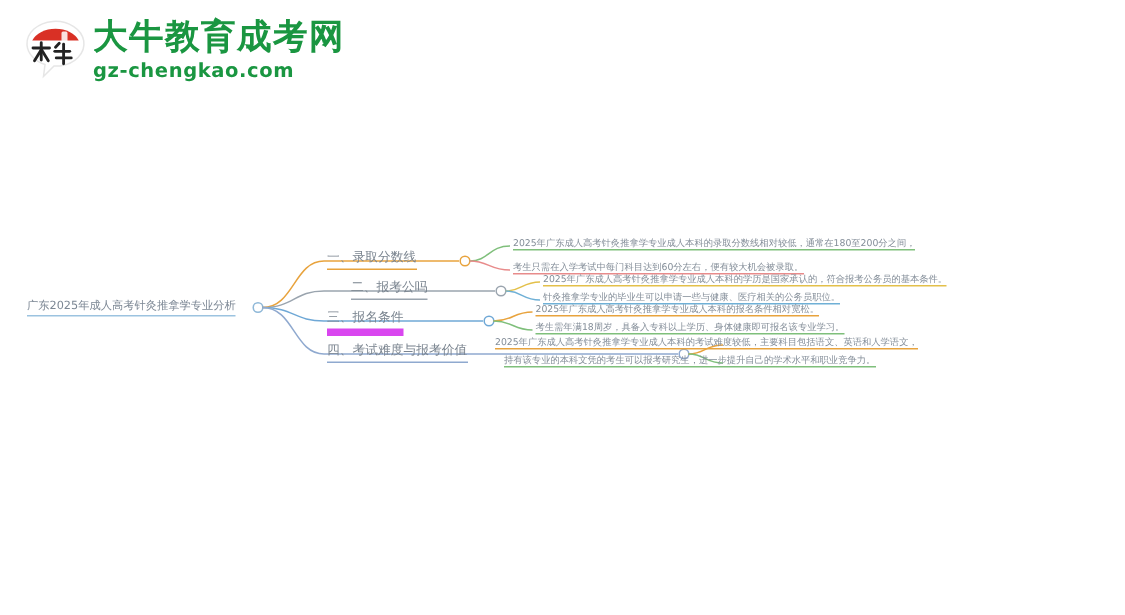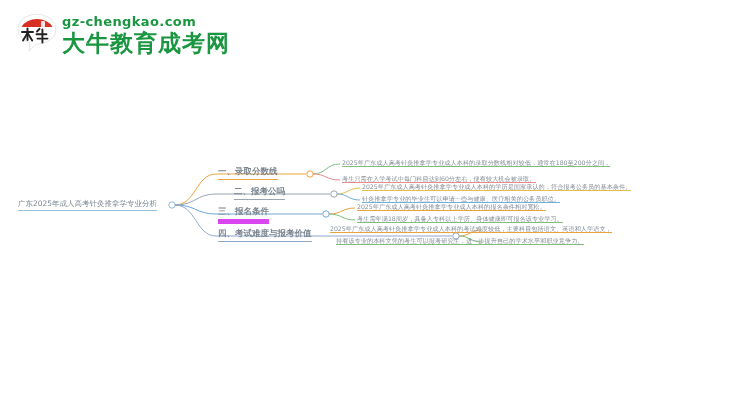--- a/index.html
+++ b/index.html
@@ -32,21 +32,21 @@
   .mm-text{
     position:absolute;white-space:nowrap;
     font-family:"DejaVu Sans","Liberation Sans",sans-serif;
     color:#6f7b86;
   }
   #root-label{
     left:18px;top:199px;font-size:7.5px;color:#7c8794;
     border-bottom:1px solid #9cc3e0;padding-bottom:1px;
   }
   .branch-label{
-    font-size:8.5px;color:#7a848f;padding-bottom:1px;font-weight:bold;
+    font-size:8.5px;color:#7a848f;padding-bottom:1px;
   }
   .leaf-line{
     font-size:6.2px;color:#838d98;line-height:7px;
     padding-bottom:0px;
   }
 </style>
 </head>
 <body>
 
 <div id="logo-bar">
@@ -70,22 +70,22 @@
 
         <path d="M23 21.5 L25.5 18.8"></path>
         <path d="M22.5 24.2 L32.5 24.2"></path>
         <path d="M23.5 28.6 L33.5 28.6"></path>
         <path d="M28.4 19.5 L28.4 32.5"></path>
       </g>
     </svg>
   </div>
 
   <div id="logo-text-wrap">
+    <div id="logo-title">大牛教育成考网</div>
     <div id="logo-sub">gz-chengkao.com</div>
-    <div id="logo-title">大牛教育成考网</div>
   </div>
 </div>
 
 <div id="mindmap">
   <svg id="mm-svg" width="750" height="110" viewBox="0 0 750 110" xmlns="http://www.w3.org/2000/svg">
     <g fill="none" stroke-width="1">
 
       <circle cx="172" cy="55" r="3.2" fill="#ffffff" stroke="#8fb8d8" stroke-width="1"></circle>
 
       <path d="M175 55 C196 55 196 24 216 24" stroke="#e8a33d"></path>

